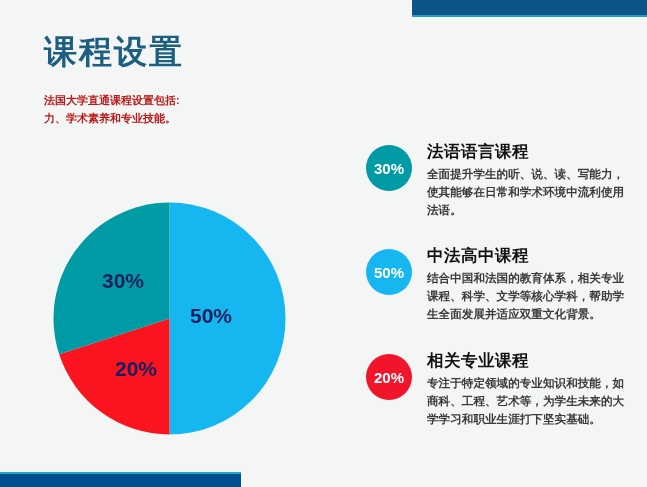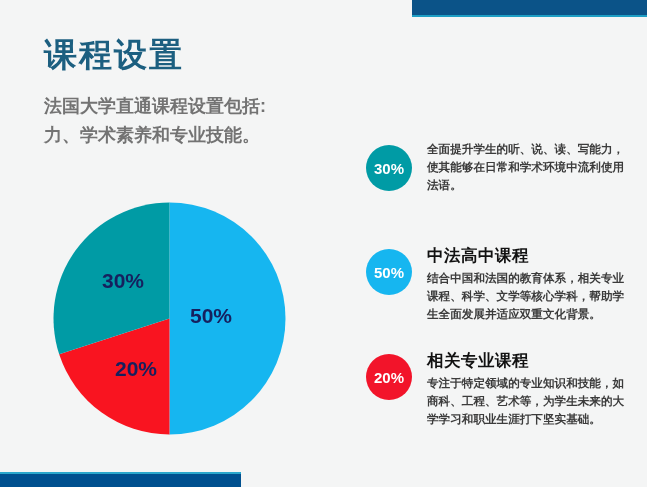--- a/index.html
+++ b/index.html
@@ -54,23 +54,23 @@
     color: #1c5f80;
     letter-spacing: 2px;
     line-height: 1.15;
     white-space: nowrap;
   }
   .intro {
     position: absolute;
     left: 44px;
     top: 92px;
     width: 292px;
-    font-size: 18px;
+    font-size: 11px;
     line-height: 1.62;
-    color: #737373;
+    color: #b91c1c;
     font-weight: 600;
   }
   .intro span { display: block; white-space: nowrap; }
 
   
   .pie-wrap {
     position: absolute;
     left: 53px;
     top: 202px;
     width: 233px;
@@ -137,21 +137,21 @@
   }
 </style>
 </head>
 <body>
 
 <div id="slide">
 
   <div class="bar-top"></div>
   <div class="bar-bottom"></div>
 
-  <div class="title" style="color: rgb(28, 95, 128);">课程设置</div>
+  <div class="title" style="color: rgb(28, 95, 128); font-family: Liberation Mono, monospace;">课程设置</div>
 
   <div class="intro">
     <span>法国大学直通课程设置包括:</span>
     <span>力、学术素养和专业技能。</span>
   </div>
 
   <div class="pie-wrap">
     <svg class="pie-svg" width="233" height="233" viewBox="0 0 233 233">
 
       <path id="slice-0" d="M116.5,116.5 L116.5,0.5 A116,116 0 0 1 116.5,232.5 Z" fill="#16b6f0"></path>
@@ -164,20 +164,21 @@
       <text class="pie-label" id="pie-label-1" x="83" y="168" text-anchor="middle" dominant-baseline="middle" fill="#16205e">20%</text>
       <text class="pie-label" id="pie-label-2" x="70" y="80" text-anchor="middle" dominant-baseline="middle" fill="#16205e">30%</text>
     </svg>
   </div>
 
   <div class="legend">
 
     <div class="legend-item i0">
       <div class="badge" id="badge-0" style="background: rgb(0, 155, 165);">30%</div>
       <div class="legend-text">
+        <div class="legend-head">法语语言课程</div>
         <div class="legend-body">全面提升学生的听、说、读、写能力，使其能够在日常和学术环境中流利使用法语。</div>
       </div>
     </div>
 
     <div class="legend-item i1">
       <div class="badge" id="badge-1" style="background: rgb(22, 182, 240);">50%</div>
       <div class="legend-text">
         <div class="legend-head">中法高中课程</div>
         <div class="legend-body">结合中国和法国的教育体系，相关专业课程、科学、文学等核心学科，帮助学生全面发展并适应双重文化背景。</div>
       </div>

